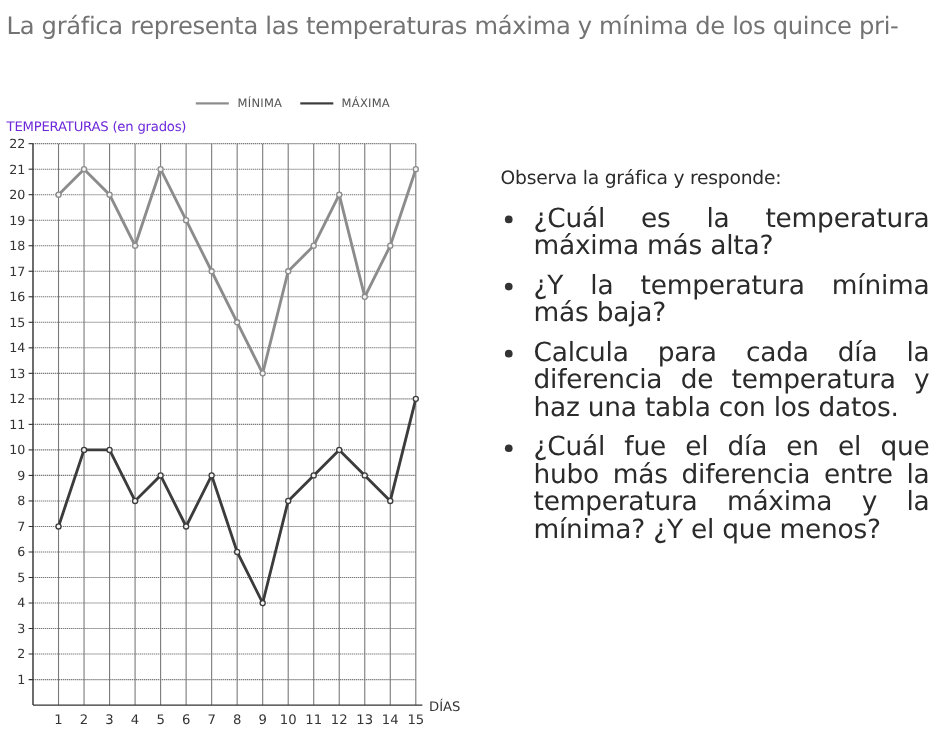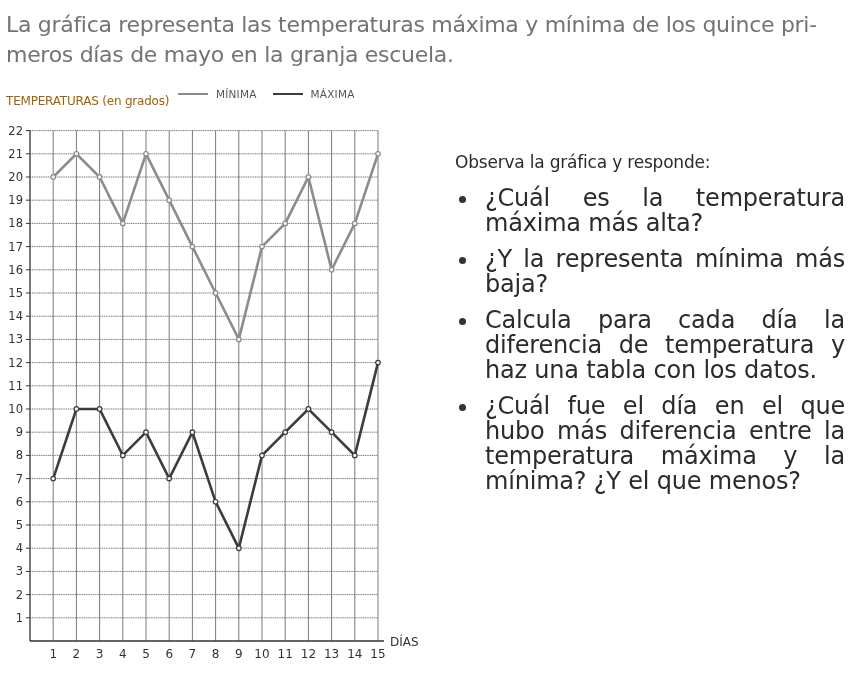--- a/index.html
+++ b/index.html
@@ -12,21 +12,21 @@
     font-size:22px; line-height:30px; letter-spacing:-0.3px; color:#737373;
   }
   .intro span { display:block; white-space:nowrap; }
   .legend {
     position:absolute; left:178px; top:88px; font-size:10.5px; color:#555;
     display:flex; align-items:flex-end; gap:6px; letter-spacing:0.2px;
   }
   .legend .sw { display:inline-block; width:30px; height:2px; }
   .legend .item { display:flex; align-items:center; gap:8px; margin-right:10px; }
   .ylabel {
-    position:absolute; left:6px; top:94px; font-size:12px; color:#a16207; letter-spacing:-0.2px;
+    position:absolute; left:6px; top:108px; font-size:12px; color:#6d28d9; letter-spacing:-0.2px;
   }
   svg.chart { position:absolute; left:0; top:0; }
   .questions {
     position:absolute; left:455px; top:152px; width:390px; color:#2b2b2b;
   }
   .questions .lead { font-size:17px; margin:0 0 14px 0; letter-spacing:-0.2px; }
   .questions ul { list-style:none; margin:0; padding:0; }
   .questions li {
     position:relative; padding-left:30px; font-size:24px; line-height:25px;
     margin-bottom:11px; text-align:justify; letter-spacing:-0.2px;
@@ -34,21 +34,20 @@
   .questions li::before {
     content:""; position:absolute; left:4px; top:10px; width:7px; height:7px;
     border-radius:50%; background:#333;
   }
 </style>
 </head>
 <body>
 
 <div class="intro">
   <span>La gráfica representa las temperaturas máxima y mínima de los quince pri-</span>
-  <span>meros días de mayo en la granja escuela.</span>
 </div>
 
 <div class="legend">
   <div class="item">
     <span class="sw" style="background:#8c8c8c"></span>
     <span>MÍNIMA</span>
   </div>
   <div class="item">
     <span class="sw" style="background:#3c3c3c"></span>
     <span>MÁXIMA</span>
@@ -196,17 +195,17 @@
       <circle cx="331.59999999999997" cy="432.20000000000005" r="2.3" fill="#f2f2f2" stroke="#3c3c3c" stroke-width="1.2"></circle>
       <circle cx="354.8" cy="455.4" r="2.3" fill="#f2f2f2" stroke="#3c3c3c" stroke-width="1.2"></circle>
       <circle cx="378" cy="362.6" r="2.3" fill="#f2f2f2" stroke="#3c3c3c" stroke-width="1.2"></circle>
     </g>
   </svg>
 
 <div class="questions">
   <p class="lead">Observa la gráfica y responde:</p>
   <ul>
     <li>¿Cuál es la temperatura máxima más alta?</li>
-    <li>¿Y la representa mínima más baja?</li>
+    <li>¿Y la temperatura mínima más baja?</li>
     <li>Calcula para cada día la diferencia de temperatura y haz una tabla con los datos.</li>
     <li>¿Cuál fue el día en el que hubo más diferencia entre la temperatura máxima y la mínima? ¿Y el que menos?</li>
   </ul>
 </div>
 
 </body></html>

